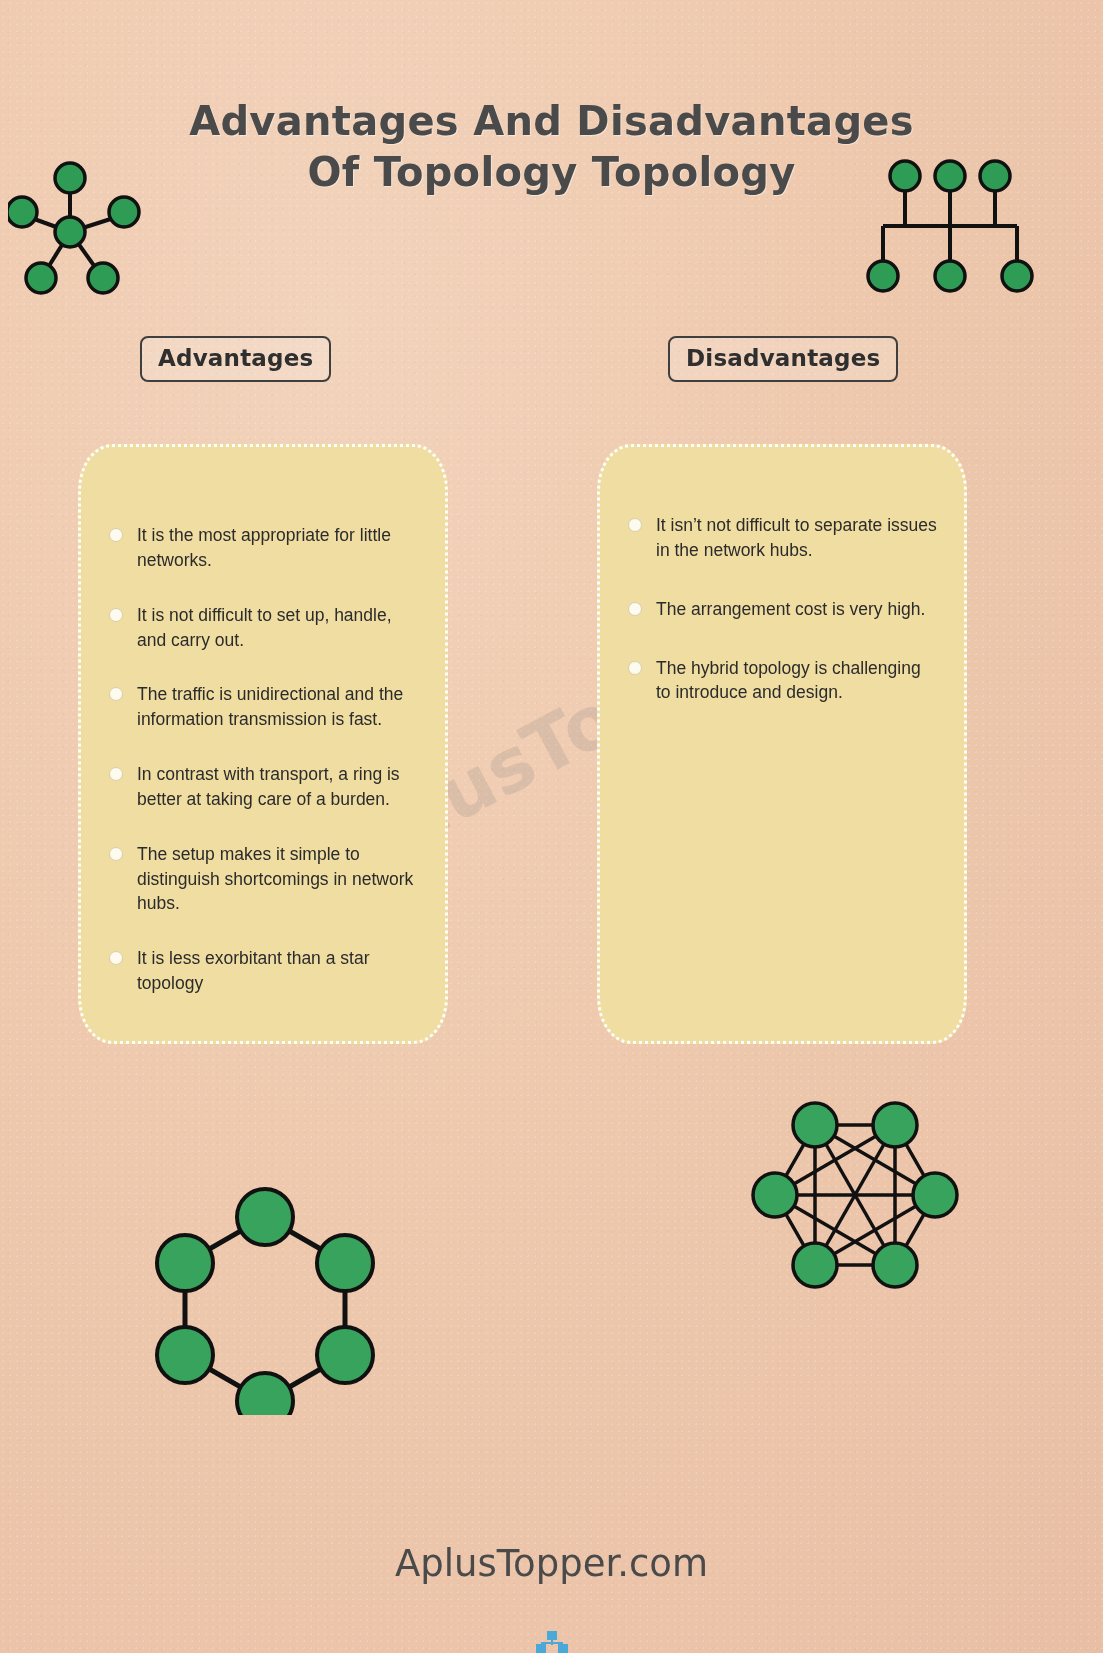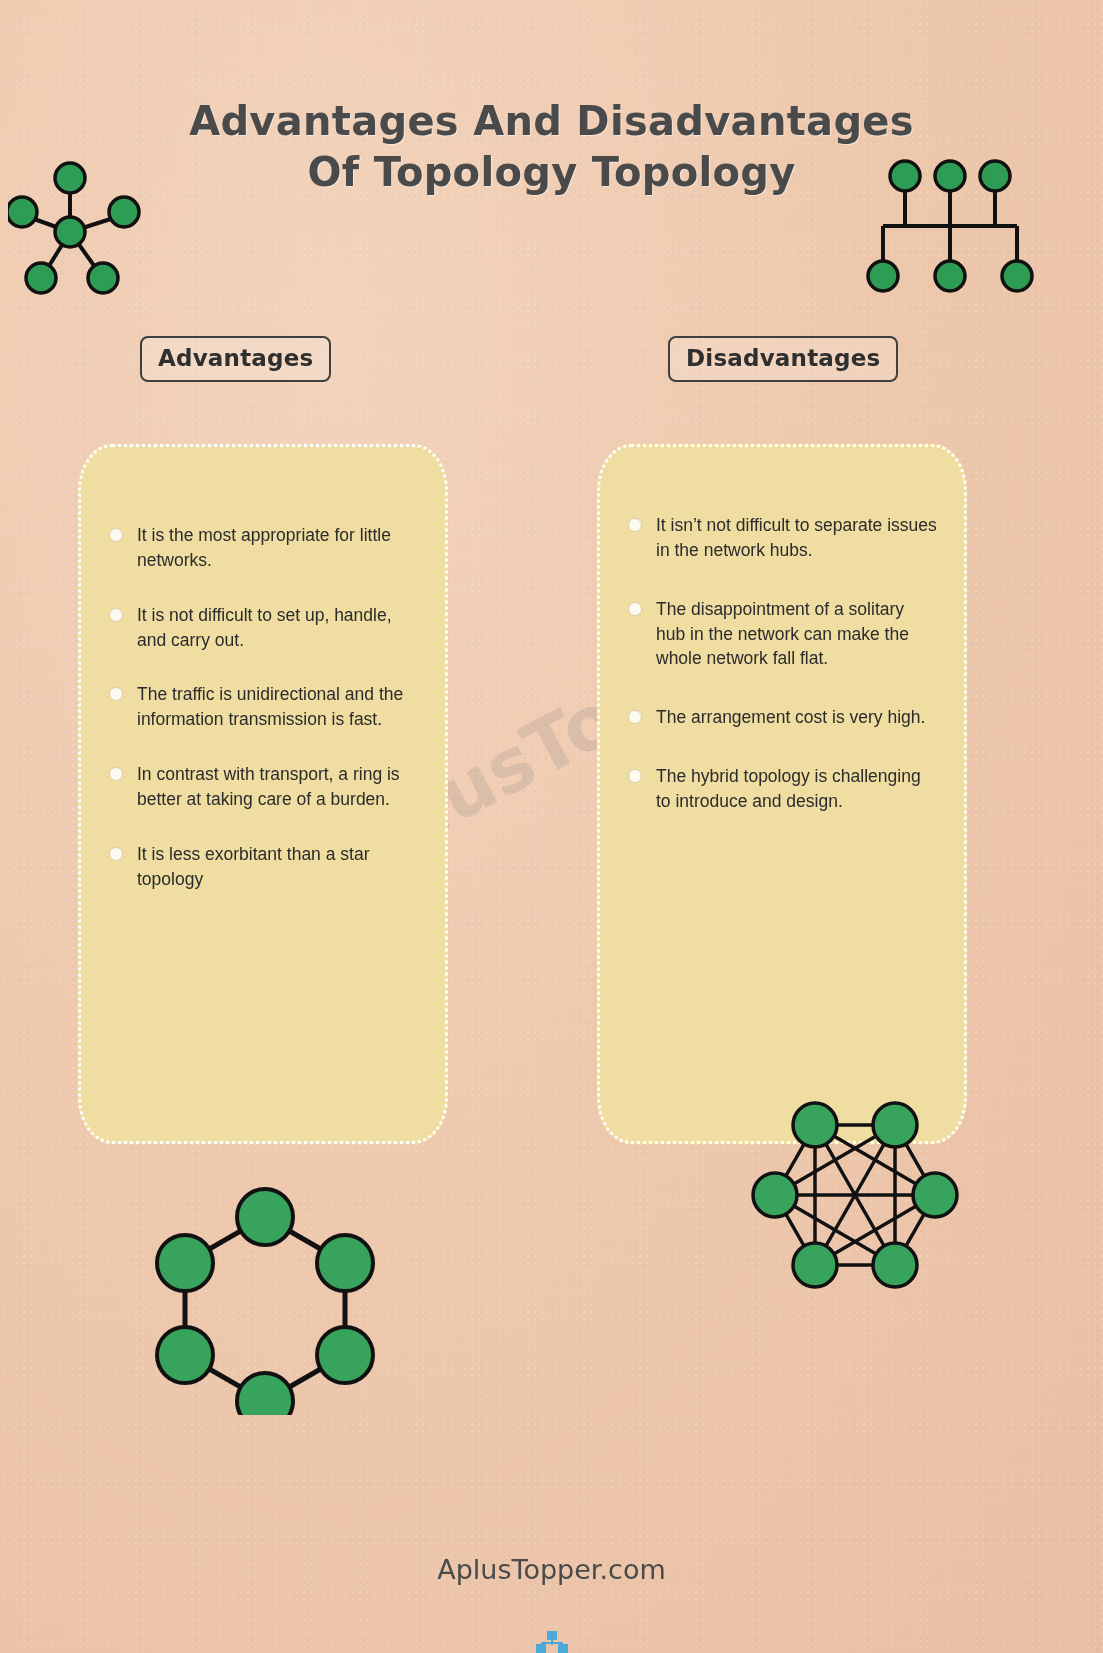--- a/index.html
+++ b/index.html
@@ -55,21 +55,21 @@
     z-index: 6;
   }
   .pill-adv { left: 140px; top: 336px; padding-left: 16px; }
   .pill-dis { left: 668px; top: 336px; }
 
   
   .panel {
     position: absolute;
     top: 444px;
     width: 370px;
-    height: 700px;
+    height: 600px;
     background: #efdda2;
     border: 3px dotted #ffffff;
     z-index: 4;
   }
   .panel-left  { left: 78px;  border-radius: 34px 34px 34px 34px / 46px 46px 46px 46px; }
   .panel-right { left: 585px; border-radius: 34px 34px 34px 34px / 46px 46px 46px 46px; margin-left: 12px; }
 
   .panel ul { list-style: none; margin: 0; padding: 76px 26px 0 26px; }
   .panel li {
     position: relative;
@@ -111,21 +111,21 @@
   .d-bus     { left: 855px; top: 148px; }
   .d-ring    { left: 140px; top: 1185px; }
   .d-mesh    { left: 745px; top: 1090px; }
 
   
   .footer {
     position: absolute;
     left: 0; right: 0; bottom: 68px;
     text-align: center;
     font-family: "DejaVu Sans", sans-serif;
-    font-size: 27px;
+    font-size: 37px;
     color: #4a4a4a;
     z-index: 6;
   }
   .footer-mark {
     position: absolute;
     left: 50%; bottom: 0;
     transform: translateX(-50%);
     width: 40px; height: 24px;
     z-index: 6;
   }
@@ -184,28 +184,28 @@
 <div class="pill pill-dis">Disadvantages</div>
 
 <div class="watermark">AplusTopper</div>
 
 <div class="panel panel-left">
   <ul>
     <li>It is the most appropriate for little networks.</li>
     <li>It is not difficult to set up, handle, and carry out.</li>
     <li>The traffic is unidirectional and the information transmission is fast.</li>
     <li>In contrast with transport, a ring is better at taking care of a burden.</li>
+    <li>The setup makes it simple to distinguish shortcomings in network hubs.</li>
     <li>It is less exorbitant than a star topology</li>
   </ul>
 </div>
 
 <div class="panel panel-right">
   <ul>
     <li>It isn’t not difficult to separate issues in the network hubs.</li>
-    <li>The disappointment of a solitary hub in the network can make the whole network fall flat.</li>
     <li>The arrangement cost is very high.</li>
     <li>The hybrid topology is challenging to introduce and design.</li>
   </ul>
 </div>
 
 <div class="diagram d-ring">
   <svg width="250" height="230" viewBox="0 0 250 230">
     <g stroke="#111" stroke-width="5" fill="none">
       <polygon points="125,32 205,78 205,170 125,216 45,170 45,78"></polygon>
     </g>

